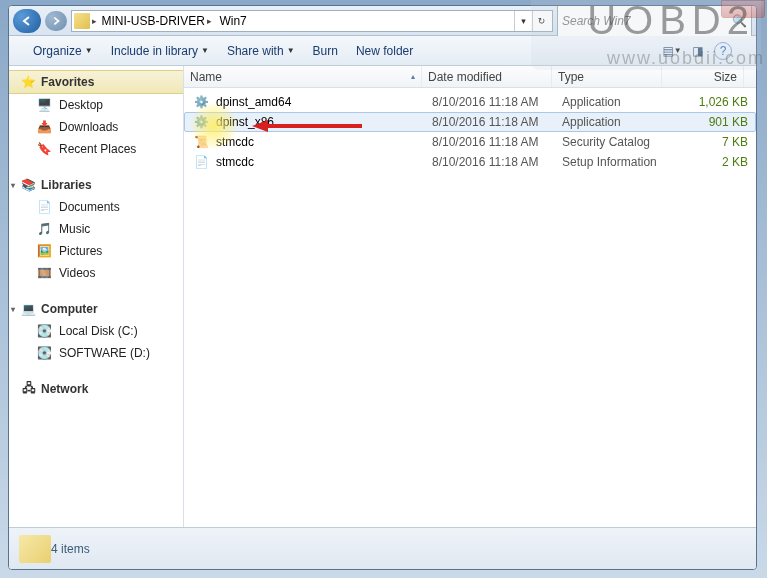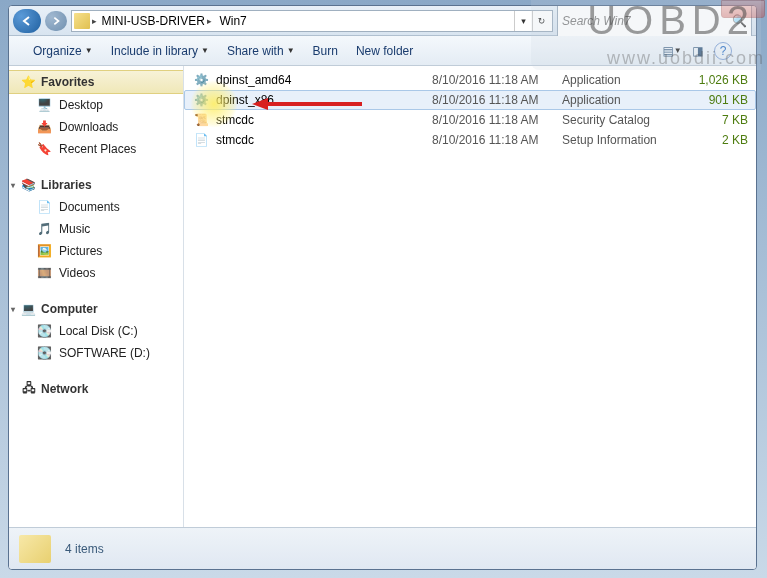--- a/index.html
+++ b/index.html
@@ -49,21 +49,21 @@
 .file-row.selected { background: #e8f0fa; border: 1px solid #aac8e8; border-radius: 2px; padding-left: 9px; }
 .file-ico { width: 16px; height: 16px; margin-right: 6px; display: inline-flex; align-items: center; justify-content: center; }
 .f-name { width: 216px; }
 .f-date { width: 130px; color: #555; }
 .f-type { width: 110px; color: #555; }
 .f-size { width: 76px; text-align: right; color: #4d7c0f; }
 
 .highlight-circle { position: absolute; left: 6px; top: 14px; width: 48px; height: 48px; border-radius: 50%; background: radial-gradient(circle, rgba(255,238,100,0.9), rgba(255,238,100,0.2) 60%, transparent 70%); pointer-events: none; z-index: 5; }
 .arrow-annotation { position: absolute; left: 68px; top: 30px; z-index: 6; pointer-events: none; }
 
-.status-bar { height: 42px; background: linear-gradient(to bottom, #eef3f8, #e0e8f2); border-top: 1px solid #c0ccd8; display: flex; align-items: center; padding: 0 10px; gap: 14px; color: #3a5a7a; }
+.status-bar { height: 42px; background: linear-gradient(to bottom, #eef3f8, #e0e8f2); border-top: 1px solid #c0ccd8; display: flex; align-items: center; padding: 0 10px; color: #3a5a7a; }
 .status-ico { width: 32px; height: 28px; background: linear-gradient(135deg, #f7e8a8, #e8d070); border-radius: 2px; }
 
 .watermark { position: absolute; right: 12px; top: -2px; font-size: 40px; font-family: Arial, sans-serif; letter-spacing: 6px; color: rgba(60,60,60,0.5); font-weight: 300; z-index: 20; pointer-events: none; }
 .watermark-sub { position: absolute; right: 2px; top: 48px; font-size: 18px; font-family: Arial, sans-serif; color: rgba(80,80,80,0.35); letter-spacing: 2px; z-index: 20; pointer-events: none; }
 .watermark-box { position: absolute; right: 6px; top: 0; width: 230px; height: 70px; background: rgba(200,210,220,0.18); z-index: 19; pointer-events: none; border-radius: 0 0 0 8px;}
 
 .win-close { position: absolute; right: 2px; top: 0; width: 44px; height: 18px; background: linear-gradient(to bottom, #e89088, #c84038); border: 1px solid #a03028; border-radius: 0 0 3px 3px; z-index: 18; opacity: 0.4; }
 </style>
 </head>
 <body>
@@ -191,20 +191,35 @@
       </div>
       <div class="nav-group">
         <div class="nav-header">
             <span class="nav-ico">🖧</span>
             <span>Network</span>
           </div>
       </div>
     </div>
 
     <div class="file-area">
+      <div class="col-headers">
+        <div class="col col-name">
+            <span>Name</span>
+            <span class="sort-ind">▴</span>
+          </div>
+        <div class="col col-date">
+            <span>Date modified</span>
+          </div>
+        <div class="col col-type">
+            <span>Type</span>
+          </div>
+        <div class="col col-size">
+            <span>Size</span>
+          </div>
+      </div>
       <div class="file-list" id="file-list">
         <div class="highlight-circle"></div>
         <svg class="arrow-annotation" width="110" height="16">
           <line x1="110" y1="8" x2="12" y2="8" stroke="#d82020" stroke-width="4"></line>
           <polygon points="0,8 16,2 16,14" fill="#d82020"></polygon>
         </svg>
       <div class="file-row">
             <span class="file-ico">⚙️</span>
             <span class="f-name">dpinst_amd64</span>
             <span class="f-date">8/10/2016 11:18 AM</span>

